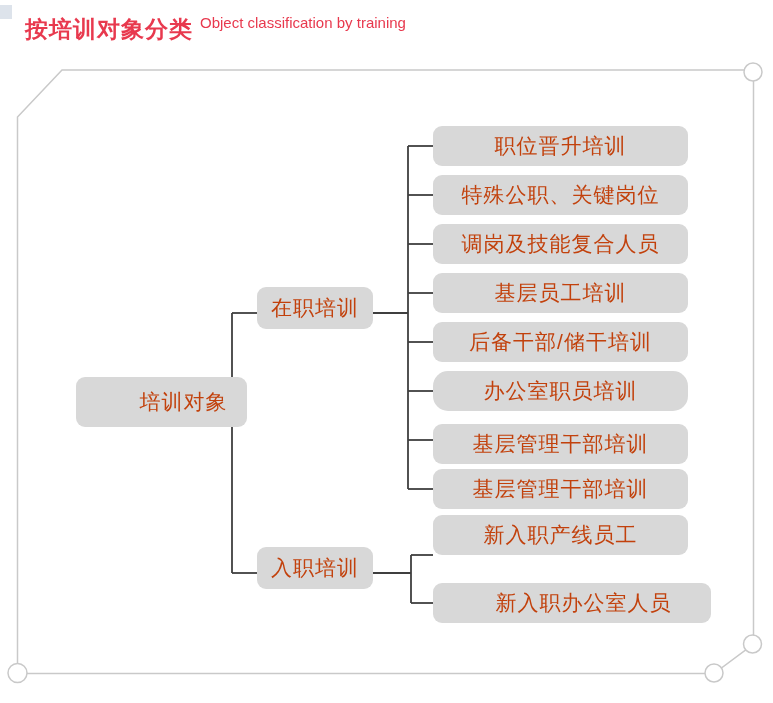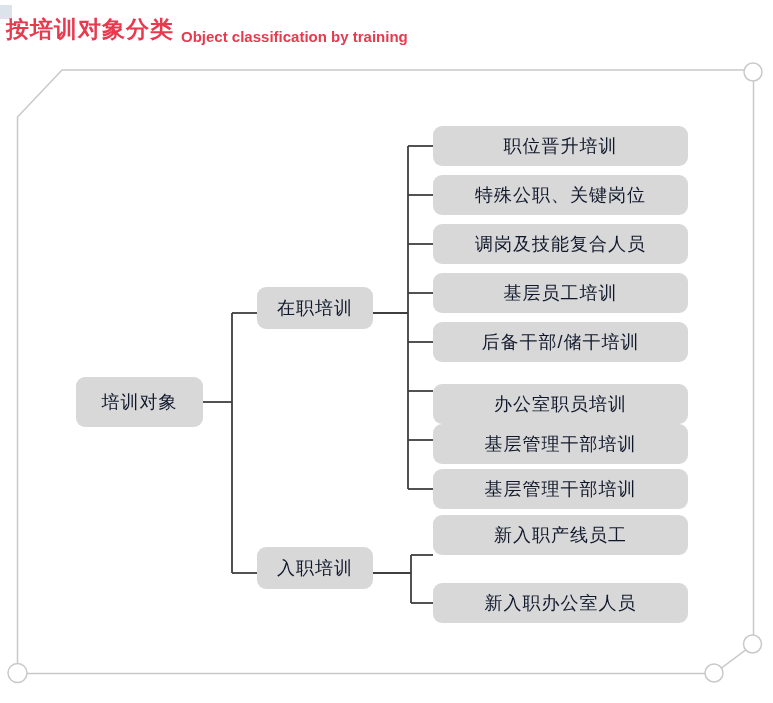--- a/index.html
+++ b/index.html
@@ -8,56 +8,56 @@
     width:773px;height:703px;
     background:#ffffff;
     overflow:hidden;
     font-family:"Liberation Sans", sans-serif;
   }
   .corner-artifact{
     position:absolute;left:0;top:5px;width:12px;height:14px;
     background:#dde3eb;
   }
   .title-row{
-    position:absolute;left:6px;top:14px;
-    display:flex;align-items:flex-end;gap:7px;
+    position:absolute;left:25px;top:14px;
+    display:flex;align-items:flex-start;gap:7px;
     white-space:nowrap;
   }
   .title-zh{
     font-size:23px;font-weight:bold;color:#e8394e;letter-spacing:1px;
   }
   .title-en{
-    font-size:15px;font-weight:bold;color:#e8394e;
+    font-size:15px;font-weight:normal;color:#e8394e;
   }
   svg.layer{position:absolute;left:0;top:0;}
   .node{
     position:absolute;
     background:#d8d8d8;
     border-radius:9px;
-    color:#0f172a;
+    color:#c2410c;
     display:flex;align-items:center;justify-content:center;
-    font-size:18px;
+    font-size:21px;
     letter-spacing:1px;
     white-space:nowrap;
   }
-  .node-root{left:76px;top:377px;width:127px;height:50px;}
+  .node-root{left:76px;top:377px;width:127px;height:50px;padding-left:44px;}
   .node-group{left:257px;width:116px;height:42px;}
   .node-group1{top:287px;}
   .node-group2{top:547px;}
   .node-leaf{left:433px;width:255px;height:40px;}
   .leaf-0{top:126px;}
   .leaf-1{top:175px;}
   .leaf-2{top:224px;}
   .leaf-3{top:273px;}
   .leaf-4{top:322px;}
-  .leaf-5{top:384px;}
+  .leaf-5{top:371px;border-radius:15px;}
   .leaf-6{top:424px;}
   .leaf-7{top:469px;}
   .leaf-b0{top:503px;margin-top:12px;}
-  .leaf-b1{top:583px;}
+  .leaf-b1{top:583px;padding-left:23px;}
 </style>
 </head>
 <body>
 
 <div class="page">
 
   <div class="corner-artifact"></div>
 
   <div class="title-row">
     <span class="title-zh">按培训对象分类</span>

